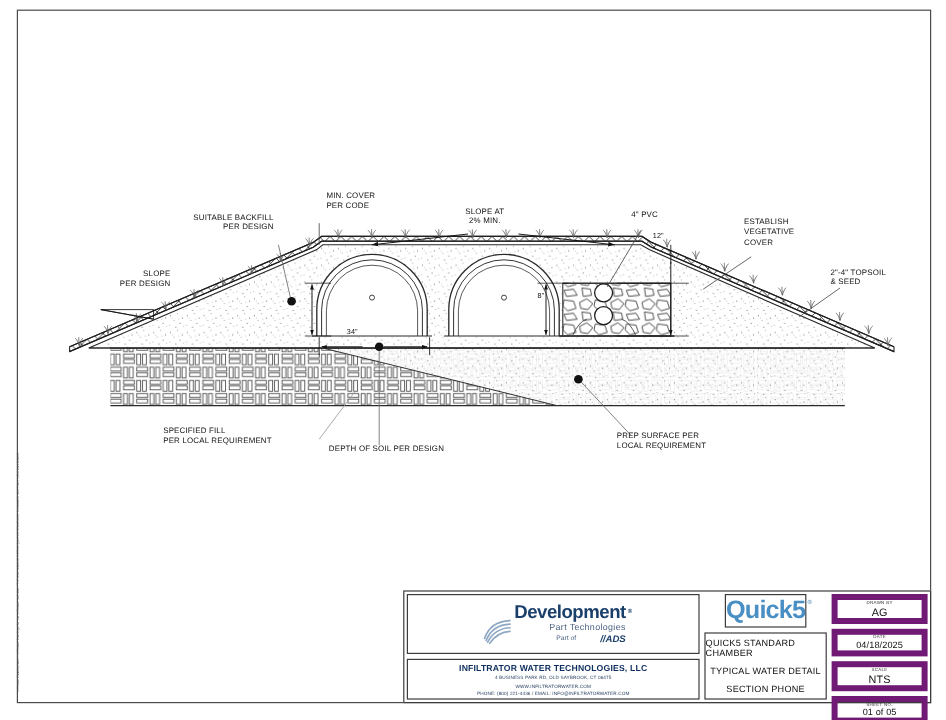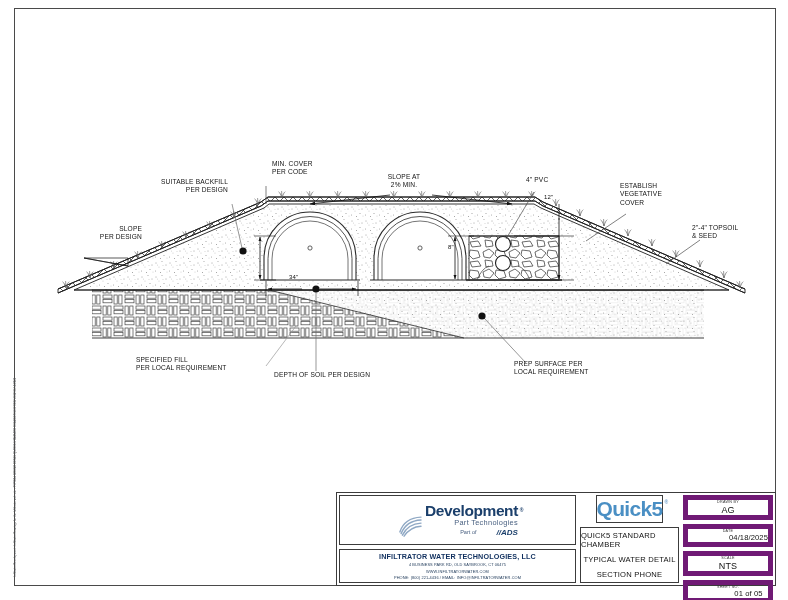--- a/index.html
+++ b/index.html
@@ -61,21 +61,21 @@
   .q5{font-size:21px;font-weight:bold;letter-spacing:-.7px;position:relative;}
   .q5 .tm2{position:absolute;font-size:5px;top:2px;right:-5px;color:#6fa0cc;}
   .desc-cell{flex:1;padding:3px 0;gap:6px;}
   .desc-line{font-size:7.6px;color:#111;letter-spacing:.2px;}
 
   
   .rcell{border:5px solid #701a75;margin:2px;box-sizing:border-box;flex:1;
          display:flex;flex-direction:column;align-items:center;justify-content:center;}
   .rhead{font-size:3.7px;color:#333;letter-spacing:.25px;}
   .rval{font-size:9px;color:#111;letter-spacing:.1px;margin-top:.5px;}
-  .rval.sm{font-size:7.6px;padding-left:41px;}
+  .rval.sm{font-size:7.6px;}
 </style>
 </head>
 <body>
 
 <div id="sheet">
 
   <div class="border-outer"></div>
 
   <div class="vert-note">Infiltrator Development - Infiltrator Drawings for the Infiltrator web site - TYPICAL MOUND DETAIL QUICK5 STANDARD CHAMBER SECTION VIEW 04/18/2025</div>
 

